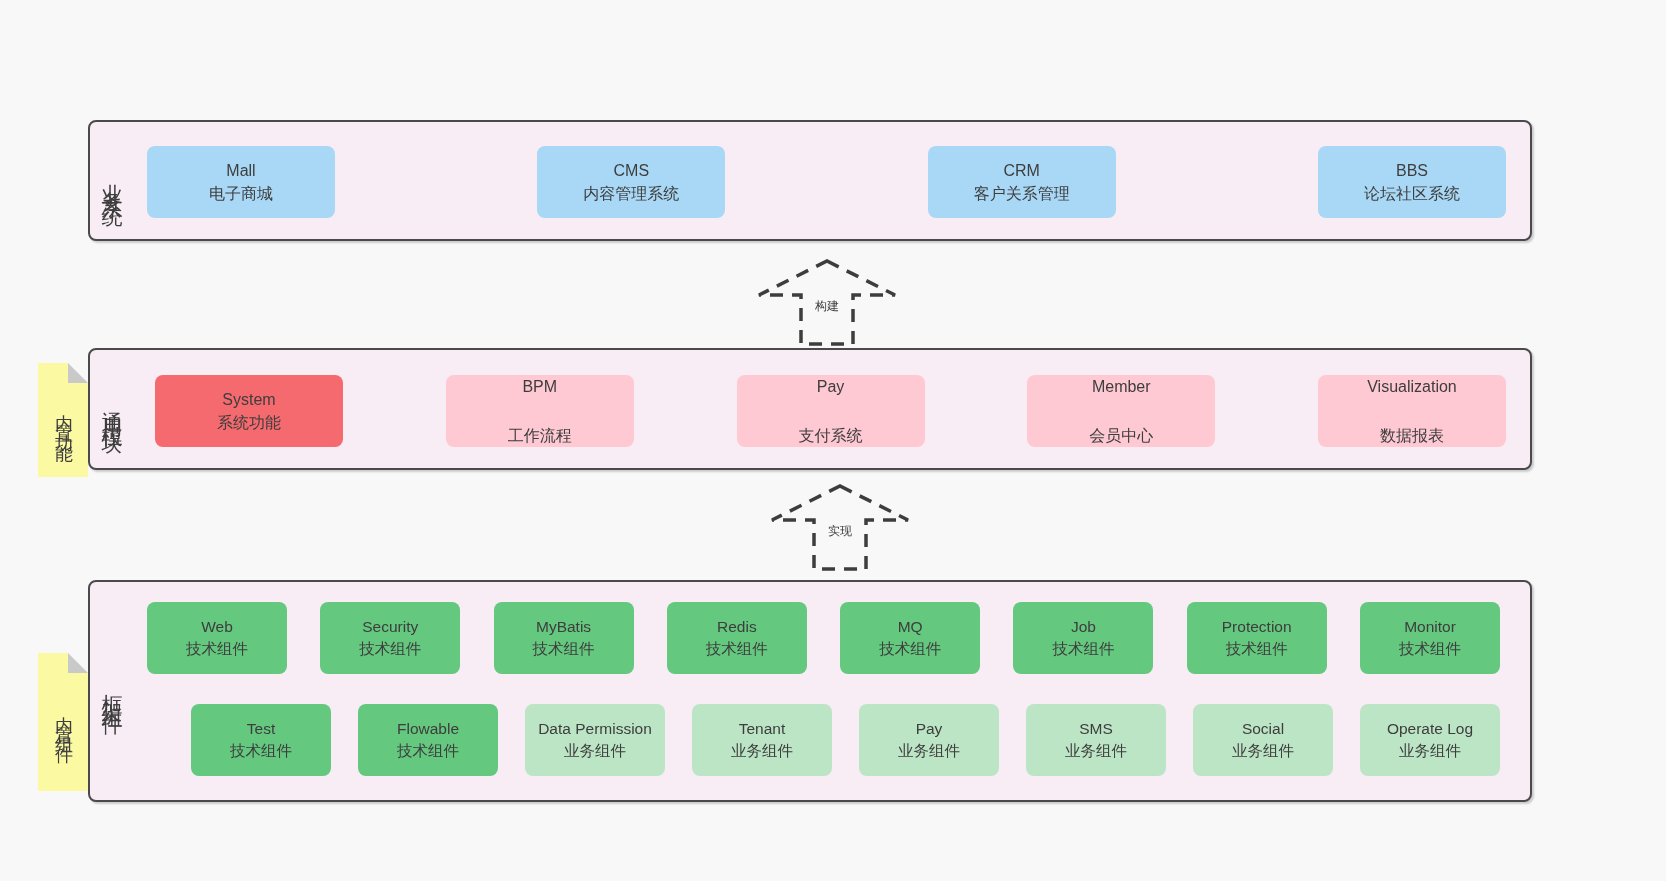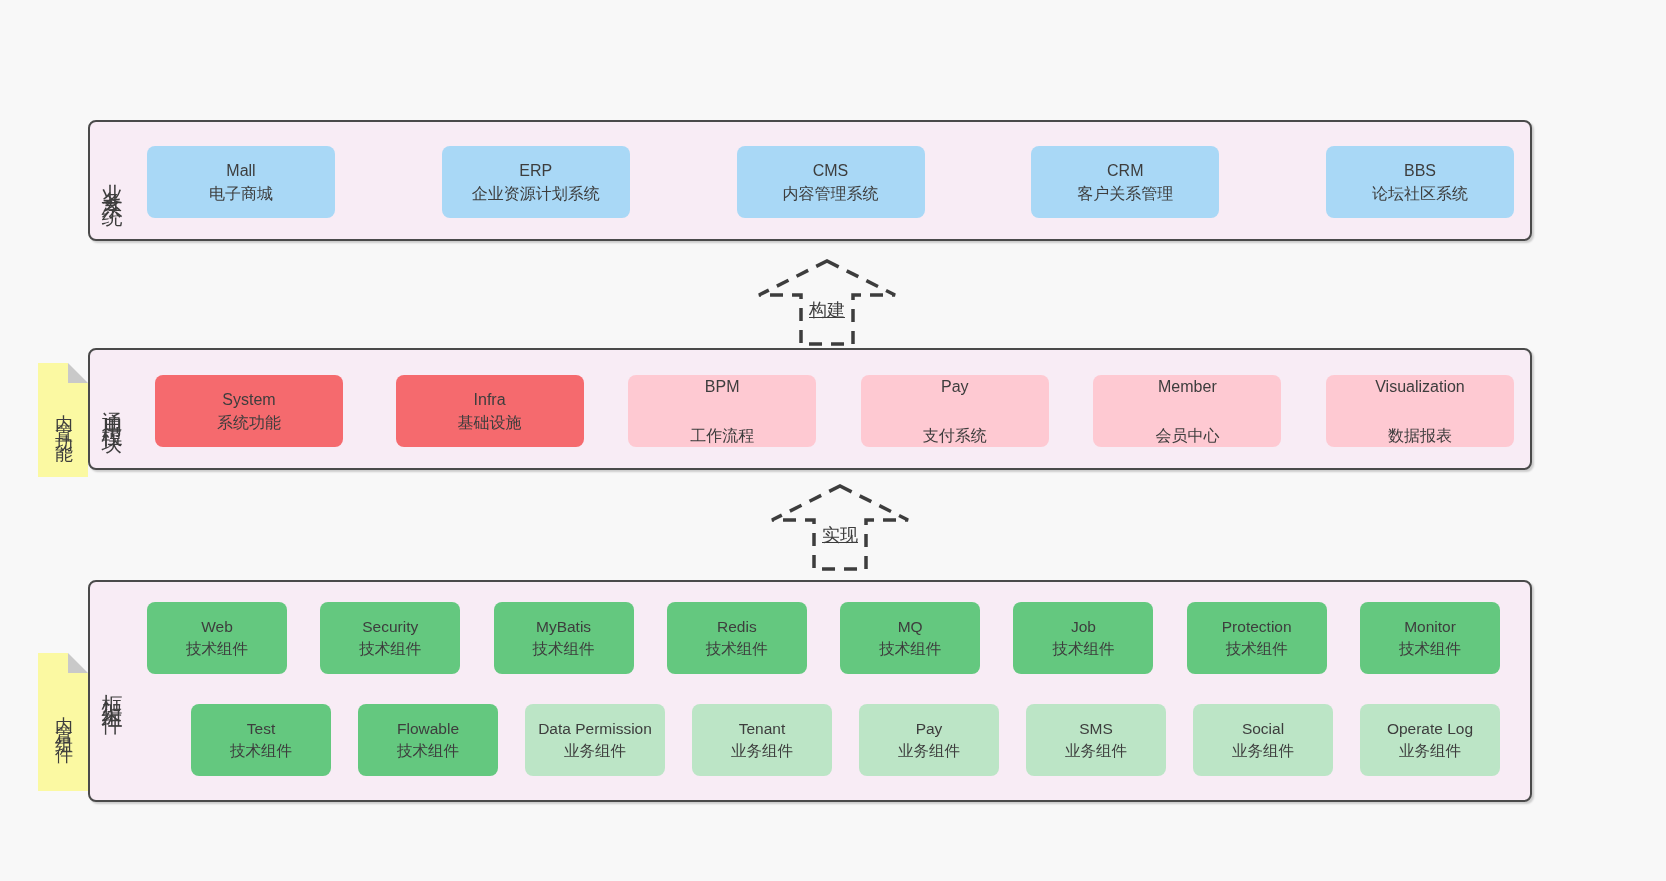--- a/index.html
+++ b/index.html
@@ -23,21 +23,21 @@
     display:flex; align-items:center;
     font-size:21px;
   }
   .vtext {
     writing-mode:vertical-lr;
     text-orientation:upright;
     letter-spacing:7px;
     line-height:1.1;
   }
   .box-row {
-    position:absolute; left:57px; right:16px;
+    position:absolute; left:57px; right:24px;
     display:flex; justify-content:space-between;
   }
   .box-row.narrow { right:30px; }
   .box {
     height:72px; border-radius:8px; padding:0 8px;
     display:flex; flex-direction:column; justify-content:center; align-items:center;
     text-align:center;
   }
   .box .box-title, .box .box-sub { font-size:16px; line-height:23px; }
   .w188 { width:188px; }
@@ -57,38 +57,34 @@
   .sticky .vtext { letter-spacing:10px; }
   .fold {
     position:absolute; top:0; right:0; width:20px; height:20px;
     background:linear-gradient(to bottom left, #f8f8f8 0 49%, #c9c9c9 51% 100%);
   }
   .arrow { position:absolute; width:180px; height:92px; }
   .arrow svg { display:block; }
   .arrow-label {
     position:absolute; left:50%; top:42px; transform:translateX(-50%);
     background:#f8f8f8; padding:0 2px;
-    font-size:18px; white-space:nowrap;text-decoration:underline;
+    font-size:12px; white-space:nowrap;
   }
 </style>
 </head>
 <body>
 
 <section class="panel" style="top:120px; height:121px;">
   <div class="panel-label">
     <span class="vtext">业务系统</span>
   </div>
   <div class="box-row" style="top:24px;">
     <div class="box w188 blue">
       <div class="box-title">Mall</div>
       <div class="box-sub">电子商城</div>
-    </div>
-    <div class="box w188 blue">
-      <div class="box-title">ERP</div>
-      <div class="box-sub">企业资源计划系统</div>
     </div>
     <div class="box w188 blue">
       <div class="box-title">CMS</div>
       <div class="box-sub">内容管理系统</div>
     </div>
     <div class="box w188 blue">
       <div class="box-title">CRM</div>
       <div class="box-sub">客户关系管理</div>
     </div>
     <div class="box w188 blue">
@@ -107,24 +103,20 @@
 
 <section class="panel" style="top:348px; height:122px;">
   <div class="panel-label">
     <span class="vtext">通用模块</span>
   </div>
   <div class="box-row" style="top:25px;">
     <div class="box w188 red">
       <div class="box-title">System</div>
       <div class="box-sub">系统功能</div>
     </div>
-    <div class="box w188 red">
-      <div class="box-title">Infra</div>
-      <div class="box-sub">基础设施</div>
-    </div>
     <div class="box w188 pink">
       <div class="box-title">BPM</div>
       <div class="box-sub">工作流程</div>
     </div>
     <div class="box w188 pink">
       <div class="box-title">Pay</div>
       <div class="box-sub">支付系统</div>
     </div>
     <div class="box w188 pink">
       <div class="box-title">Member</div>

